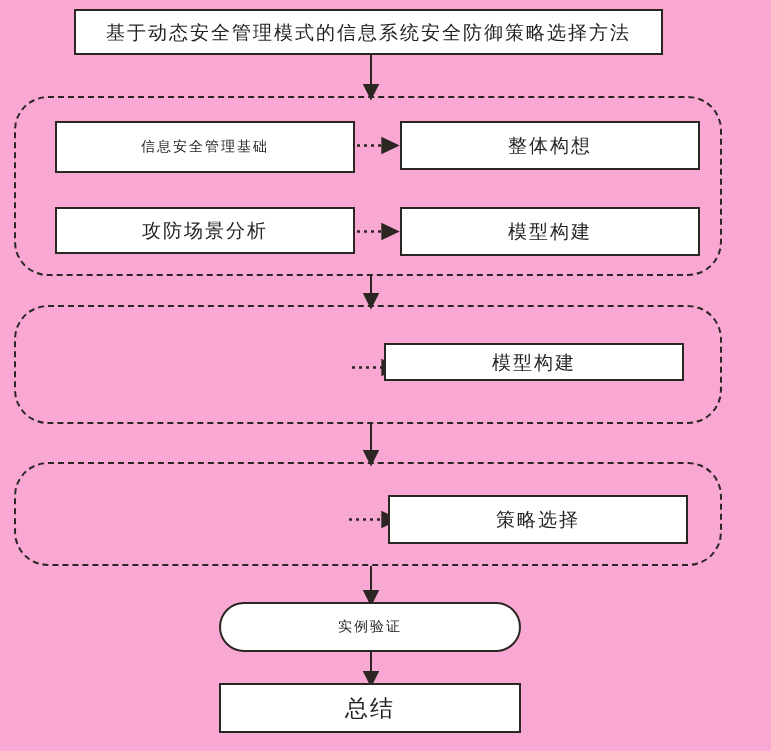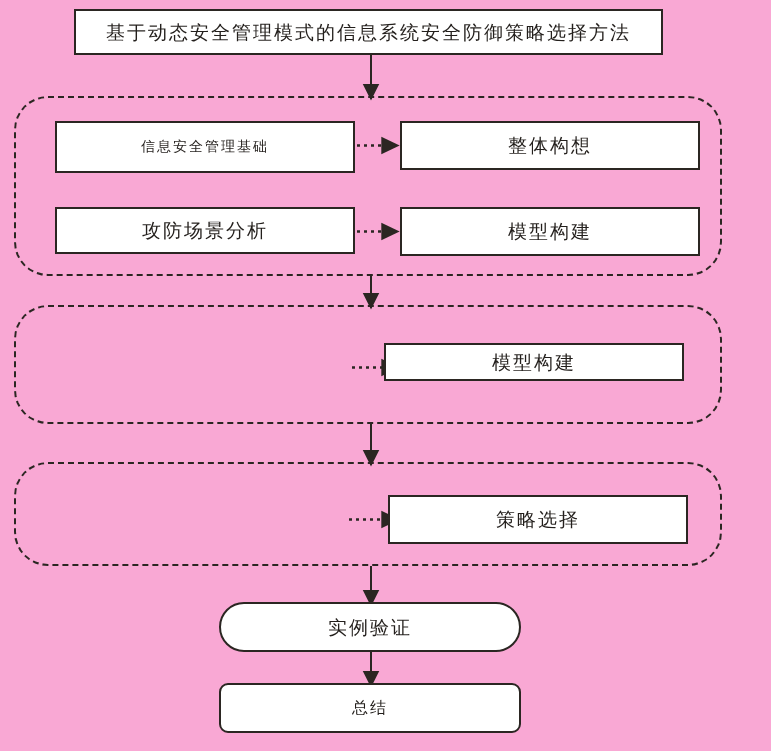--- a/index.html
+++ b/index.html
@@ -41,22 +41,22 @@
   .box-b1      { left: 400px; top: 121px; width: 300px; height: 49px;  font-size: 19px; }
   .box-a2      { left: 55px;  top: 207px; width: 300px; height: 47px;  font-size: 19px; }
   .box-b2      { left: 400px; top: 207px; width: 300px; height: 49px;  font-size: 19px; }
 
   .box-a3      { left: 43px;  top: 343px; width: 307px; height: 49px;  font-size: 19px; }
   .box-b3      { left: 384px; top: 343px; width: 300px; height: 38px;  font-size: 19px; }
 
   .box-a4      { left: 52px;  top: 495px; width: 295px; height: 49px;  font-size: 19px; }
   .box-b4      { left: 388px; top: 495px; width: 300px; height: 49px;  font-size: 19px; }
 
-  .box-final1  { left: 219px; top: 602px; width: 302px; height: 50px;  font-size: 19px; border-radius: 25px; }
-  .box-final2  { left: 219px; top: 683px; width: 302px; height: 50px;  font-size: 16px; border-radius: 9px; }
+  .box-final1  { left: 219px; top: 602px; width: 302px; height: 50px;  font-size: 14px; border-radius: 25px; }
+  .box-final2  { left: 219px; top: 683px; width: 302px; height: 50px;  font-size: 23px; }
 
   
   .group {
     position: absolute;
     box-sizing: border-box;
     border: 2px dashed #2b2622;
     border-radius: 34px;
     background: transparent;
     pointer-events: none;
   }

